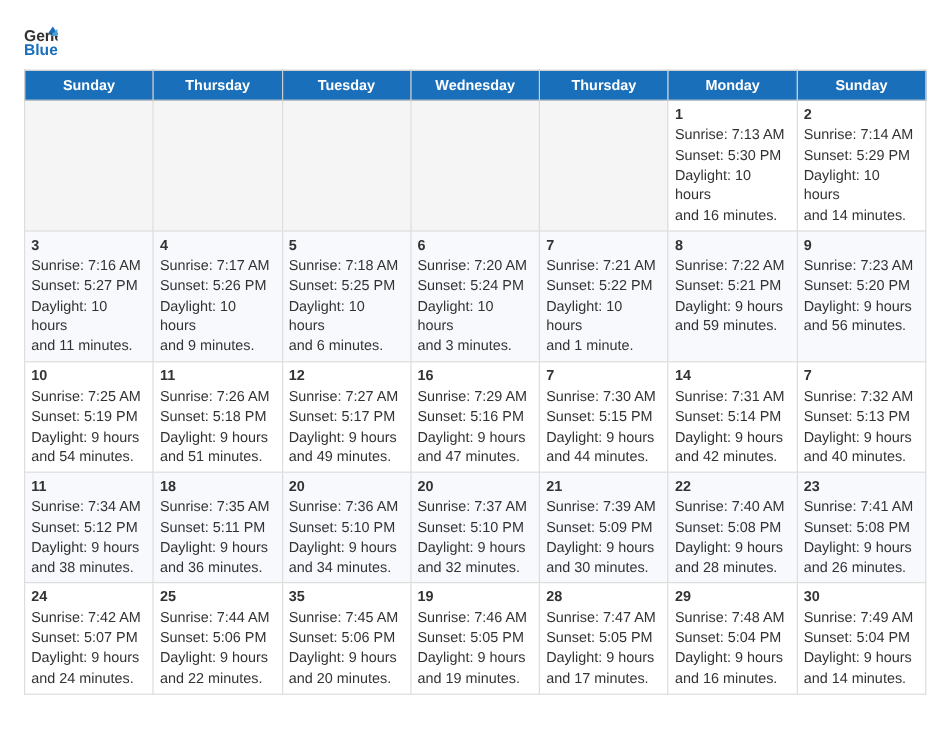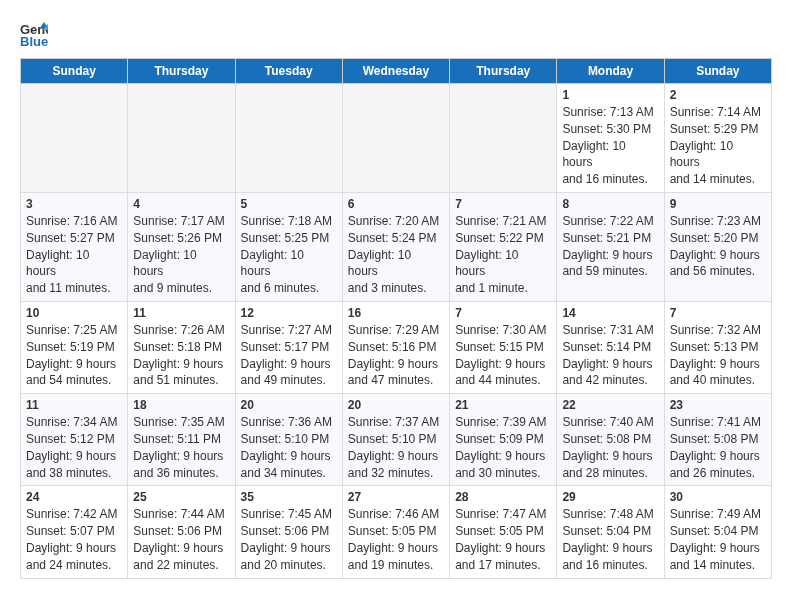--- a/index.html
+++ b/index.html
@@ -233,21 +233,21 @@
           </td>
           <td>
             <div class="day-num">25</div>
             <div class="day-info">Sunrise: 7:44 AM<br>Sunset: 5:06 PM<br>Daylight: 9 hours<br>and 22 minutes.</div>
           </td>
           <td>
             <div class="day-num">35</div>
             <div class="day-info">Sunrise: 7:45 AM<br>Sunset: 5:06 PM<br>Daylight: 9 hours<br>and 20 minutes.</div>
           </td>
           <td>
-            <div class="day-num">27</div>
+            <div class="day-num">19</div>
             <div class="day-info">Sunrise: 7:46 AM<br>Sunset: 5:05 PM<br>Daylight: 9 hours<br>and 19 minutes.</div>
           </td>
           <td>
             <div class="day-num">28</div>
             <div class="day-info">Sunrise: 7:47 AM<br>Sunset: 5:05 PM<br>Daylight: 9 hours<br>and 17 minutes.</div>
           </td>
           <td>
             <div class="day-num">29</div>
             <div class="day-info">Sunrise: 7:48 AM<br>Sunset: 5:04 PM<br>Daylight: 9 hours<br>and 16 minutes.</div>
           </td>

